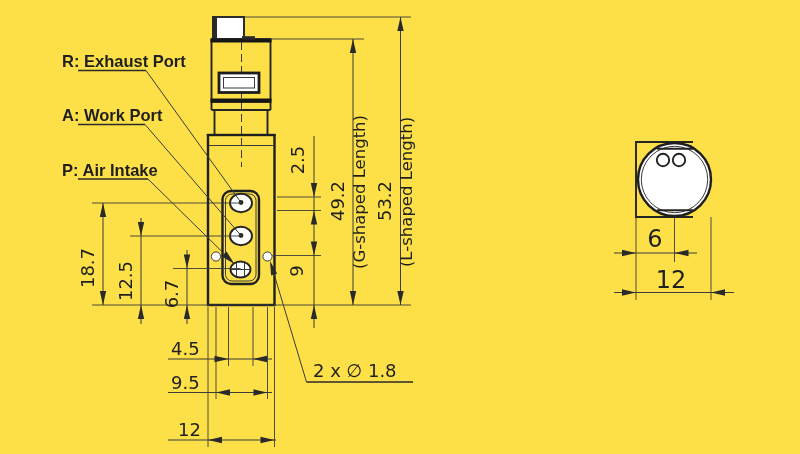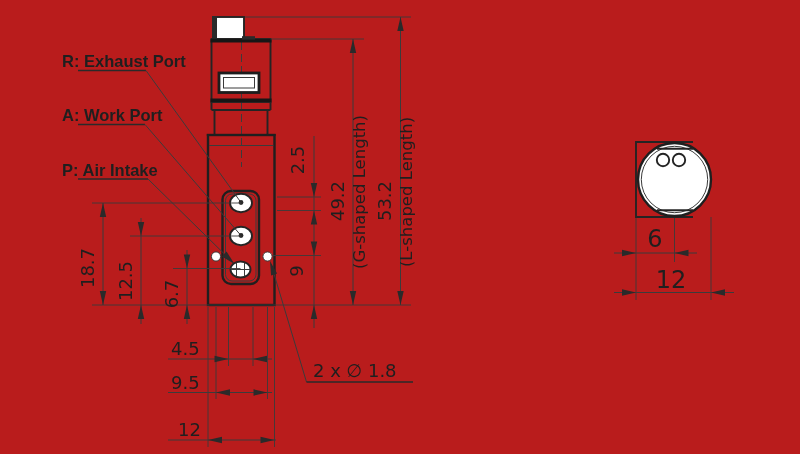--- a/index.html
+++ b/index.html
@@ -1,16 +1,16 @@
 <!DOCTYPE html>
 <html><head>
 <meta charset="utf-8">
 <style>
   html,body{margin:0;padding:0;background:#fff;}
-  #canvas{position:relative;width:800px;height:454px;background:#b91c1c;overflow:hidden;}
+  #canvas{position:relative;width:800px;height:454px;background:#fde047;overflow:hidden;}
   svg{display:block;}
   
   .xt{stroke:#161616;stroke-width:3.6;fill:none;}
   .tk{stroke:#1f1f1f;stroke-width:2.4;fill:none;}
   .md{stroke:#242424;stroke-width:1.9;fill:none;}
   .sl{stroke:#1d1d1d;stroke-width:2.8;fill:#ffffff;}
   .tn{stroke:#3b3b3b;stroke-width:1;fill:none;}
   .tn9{stroke:#3b3b3b;stroke-width:0.9;fill:none;}
   .ul{stroke:#2a2a2a;stroke-width:1.3;fill:none;}
   .ar{fill:#2a2a2a;stroke:none;}

